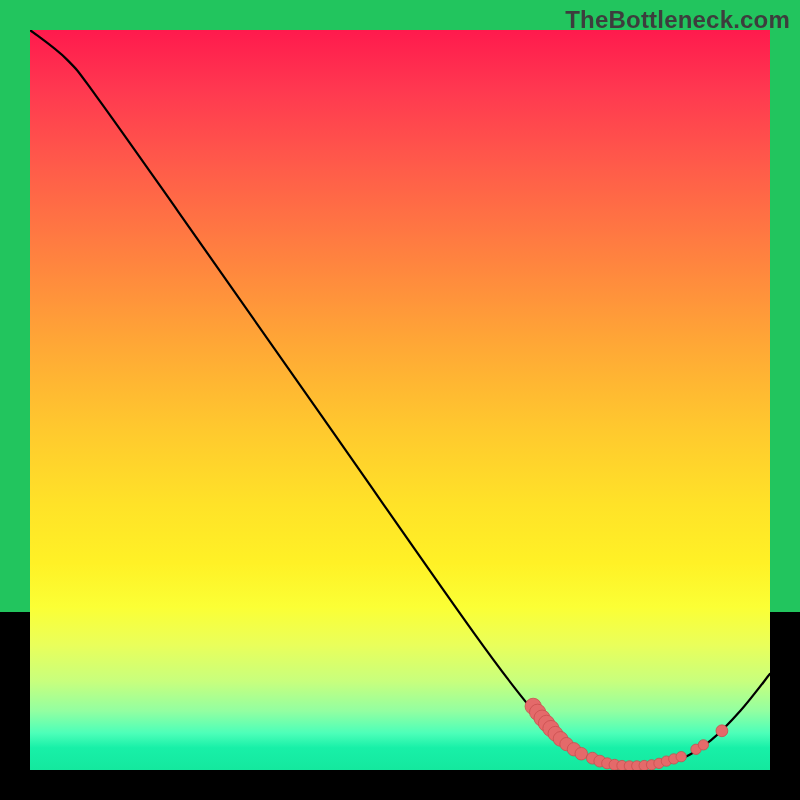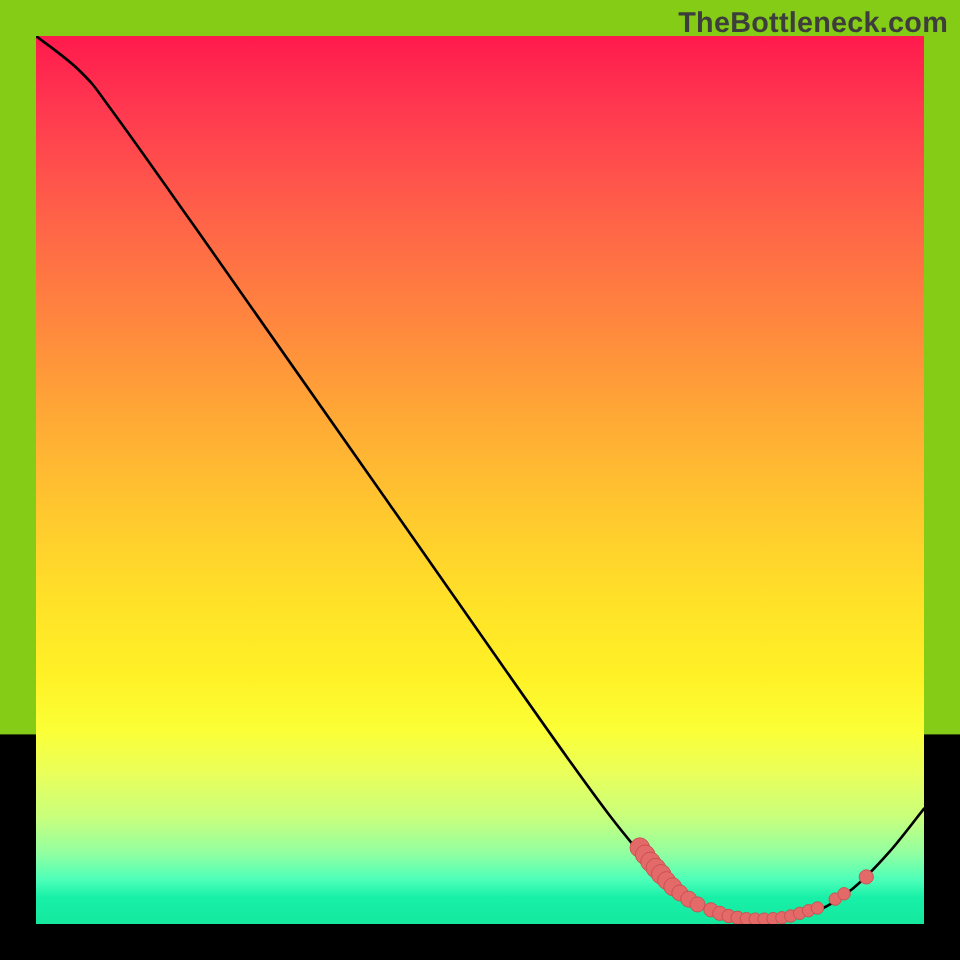--- a/index.html
+++ b/index.html
@@ -1,21 +1,21 @@
 <!DOCTYPE html>
 <html><head>
 <meta charset="utf-8">
 <style>
   * { margin: 0; padding: 0; box-sizing: border-box; }
   html, body { width: 800px; height: 800px; overflow: hidden; background: #000; }
   .frame {
     position: relative;
     width: 800px;
     height: 612px;
-    background: #84cc16;
+    background: #22c55e;
   }
   .watermark {
     position: absolute;
     top: 6px;
     right: 10px;
     font-family: Arial, Helvetica, sans-serif;
     font-size: 24px;
     font-weight: 600;
     color: #3d3d3d;
     letter-spacing: 0.2px;

